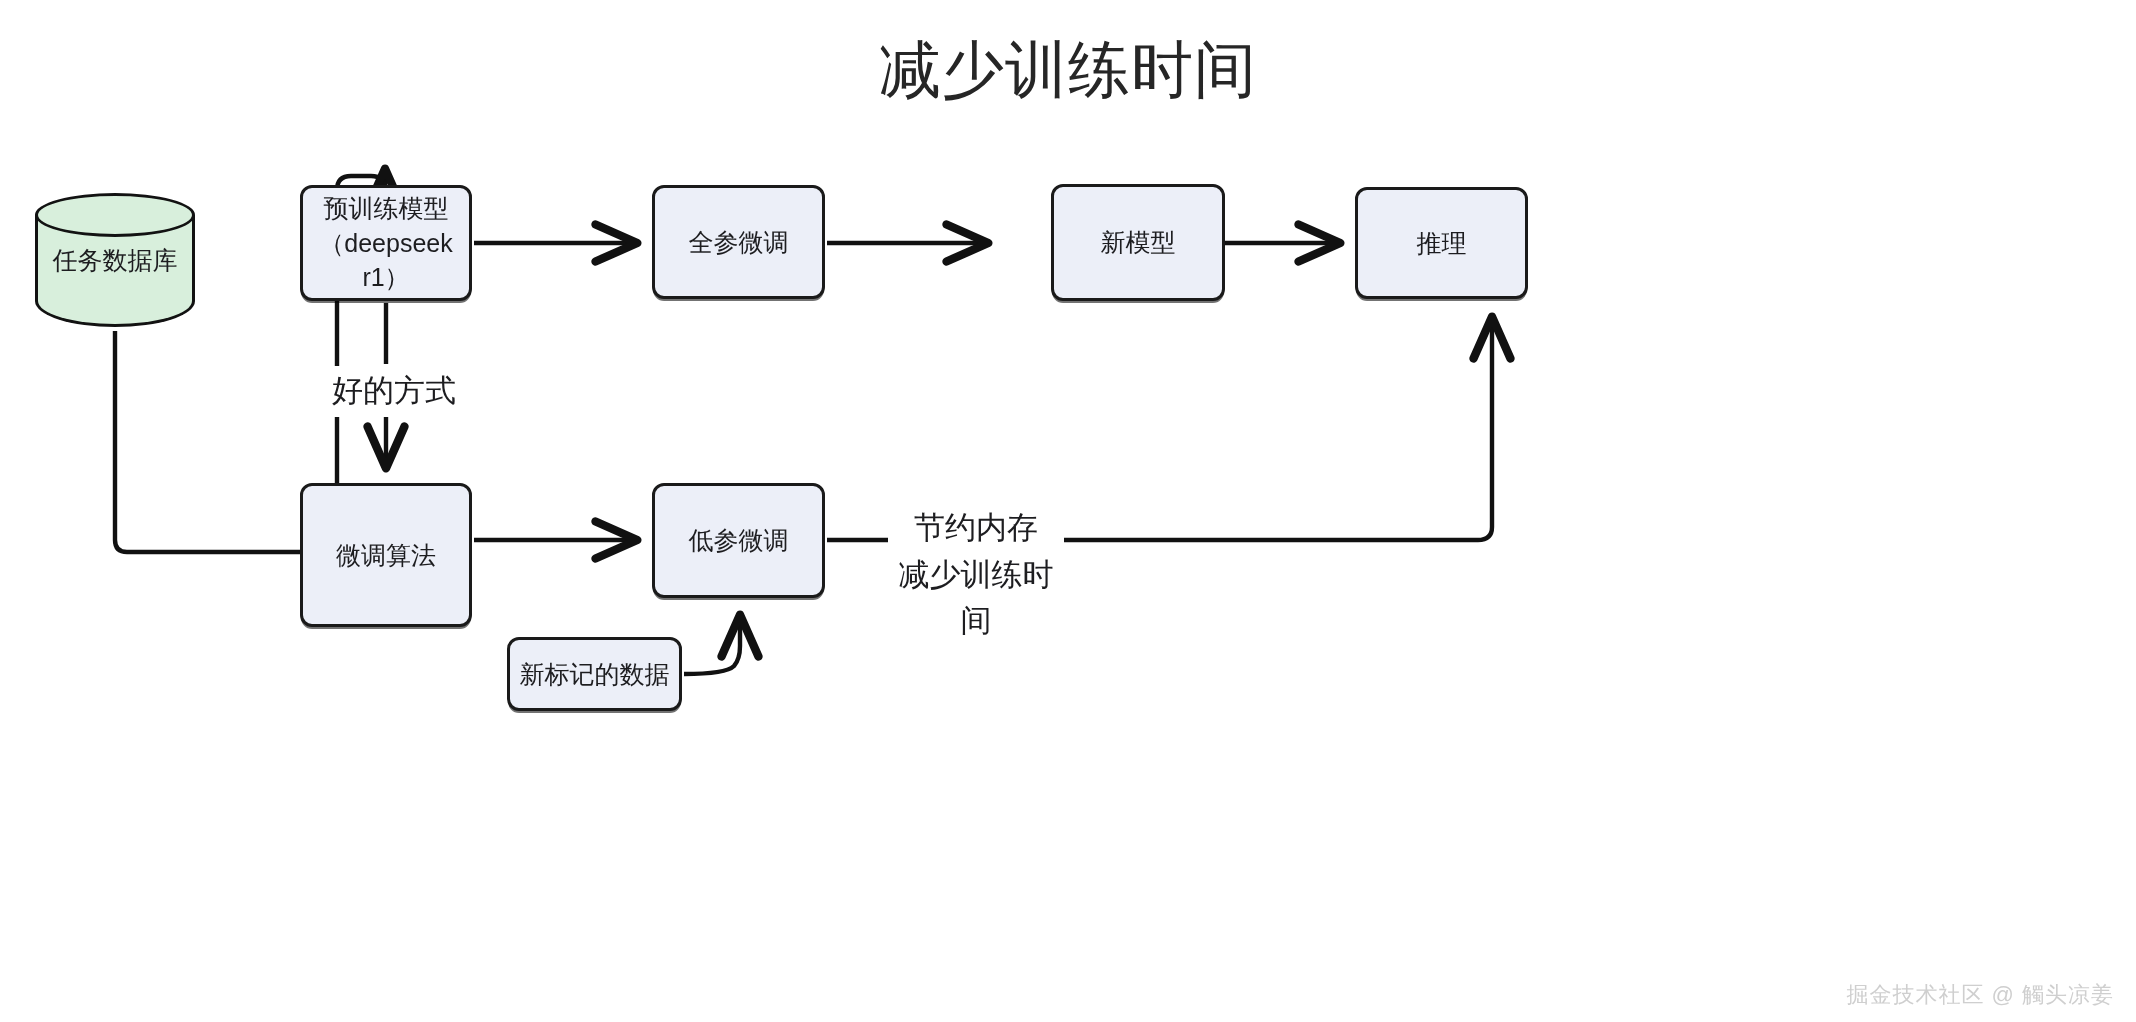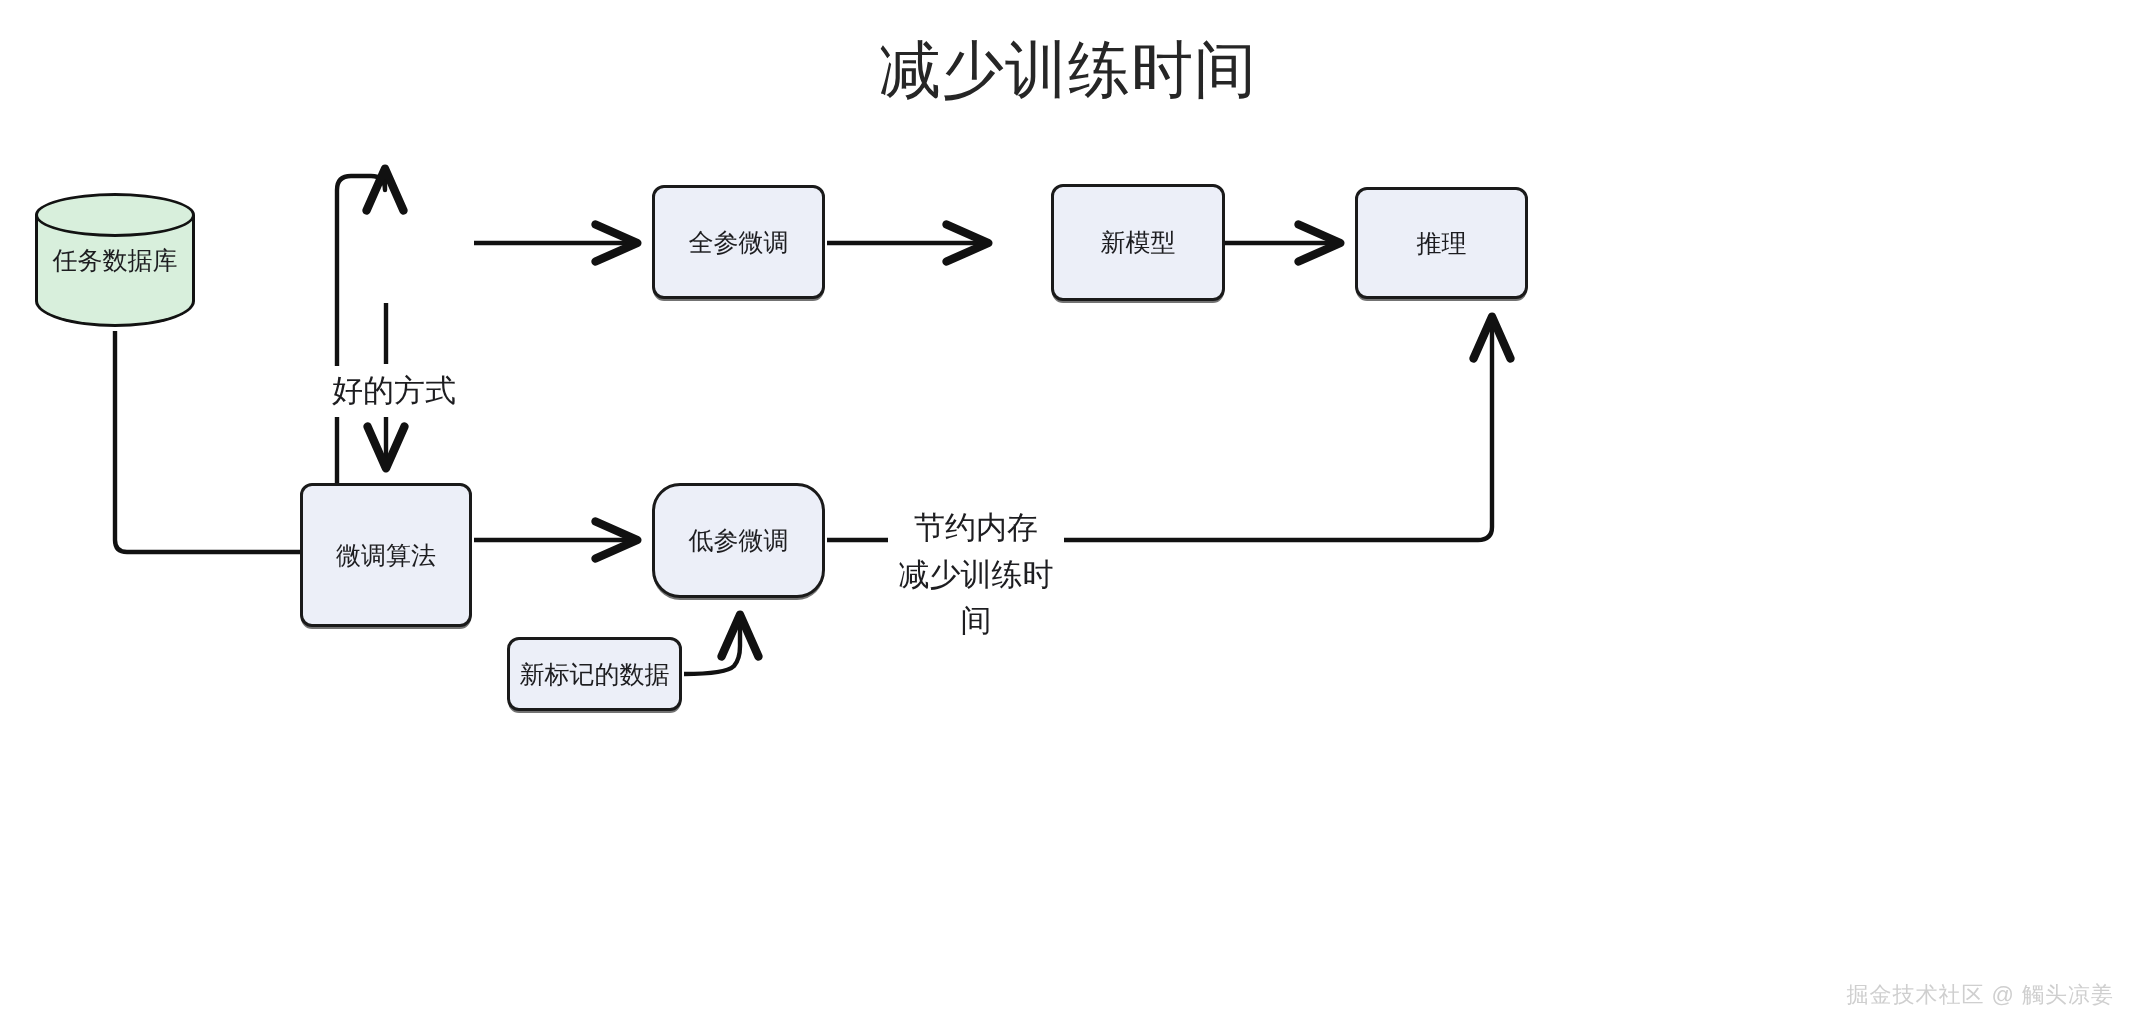--- a/index.html
+++ b/index.html
@@ -155,38 +155,42 @@
       <path d="M 684,674 Q 726,674 734,666 Q 740,659 740,646 L 740,616" marker-end="url(#ah)"></path>
     </g>
   </svg>
 
   <div class="cylinder" style="left:35px; top:193px; width:160px; height:134px;">
     <div class="cyl-body"></div>
     <div class="cyl-top"></div>
     <div class="cyl-text">任务数据库</div>
   </div>
 
+  <div class="node" style="left:300px; top:185px; width:172px; height:116px;">
+    <span class="node-label">预训练模型
+（deepseek r1）</span>
+  </div>
 
   <div class="node" style="left:652px; top:185px; width:173px; height:114px;">
     <span class="node-label">全参微调</span>
   </div>
 
   <div class="node" style="left:1003px; top:184px; width:174px; height:117px;margin-left:48px;">
     <span class="node-label">新模型</span>
   </div>
 
   <div class="node" style="left:1355px; top:187px; width:173px; height:112px;">
     <span class="node-label">推理</span>
   </div>
 
   <div class="node" style="left:300px; top:483px; width:172px; height:144px;">
     <span class="node-label">微调算法</span>
   </div>
 
-  <div class="node" style="left:652px; top:483px; width:173px; height:115px;border-radius:28px;">
+  <div class="node" style="left:652px; top:483px; width:173px; height:115px;">
     <span class="node-label">低参微调</span>
   </div>
 
   <div class="node" style="left:507px; top:637px; width:175px; height:74px;">
     <span class="node-label">新标记的数据</span>
   </div>
 
   <div class="edge-label" style="left:320px; top:366px; width:132px;">好的方式</div>
 
   <div class="edge-label" style="left:888px; top:503px; width:160px;">节约内存

